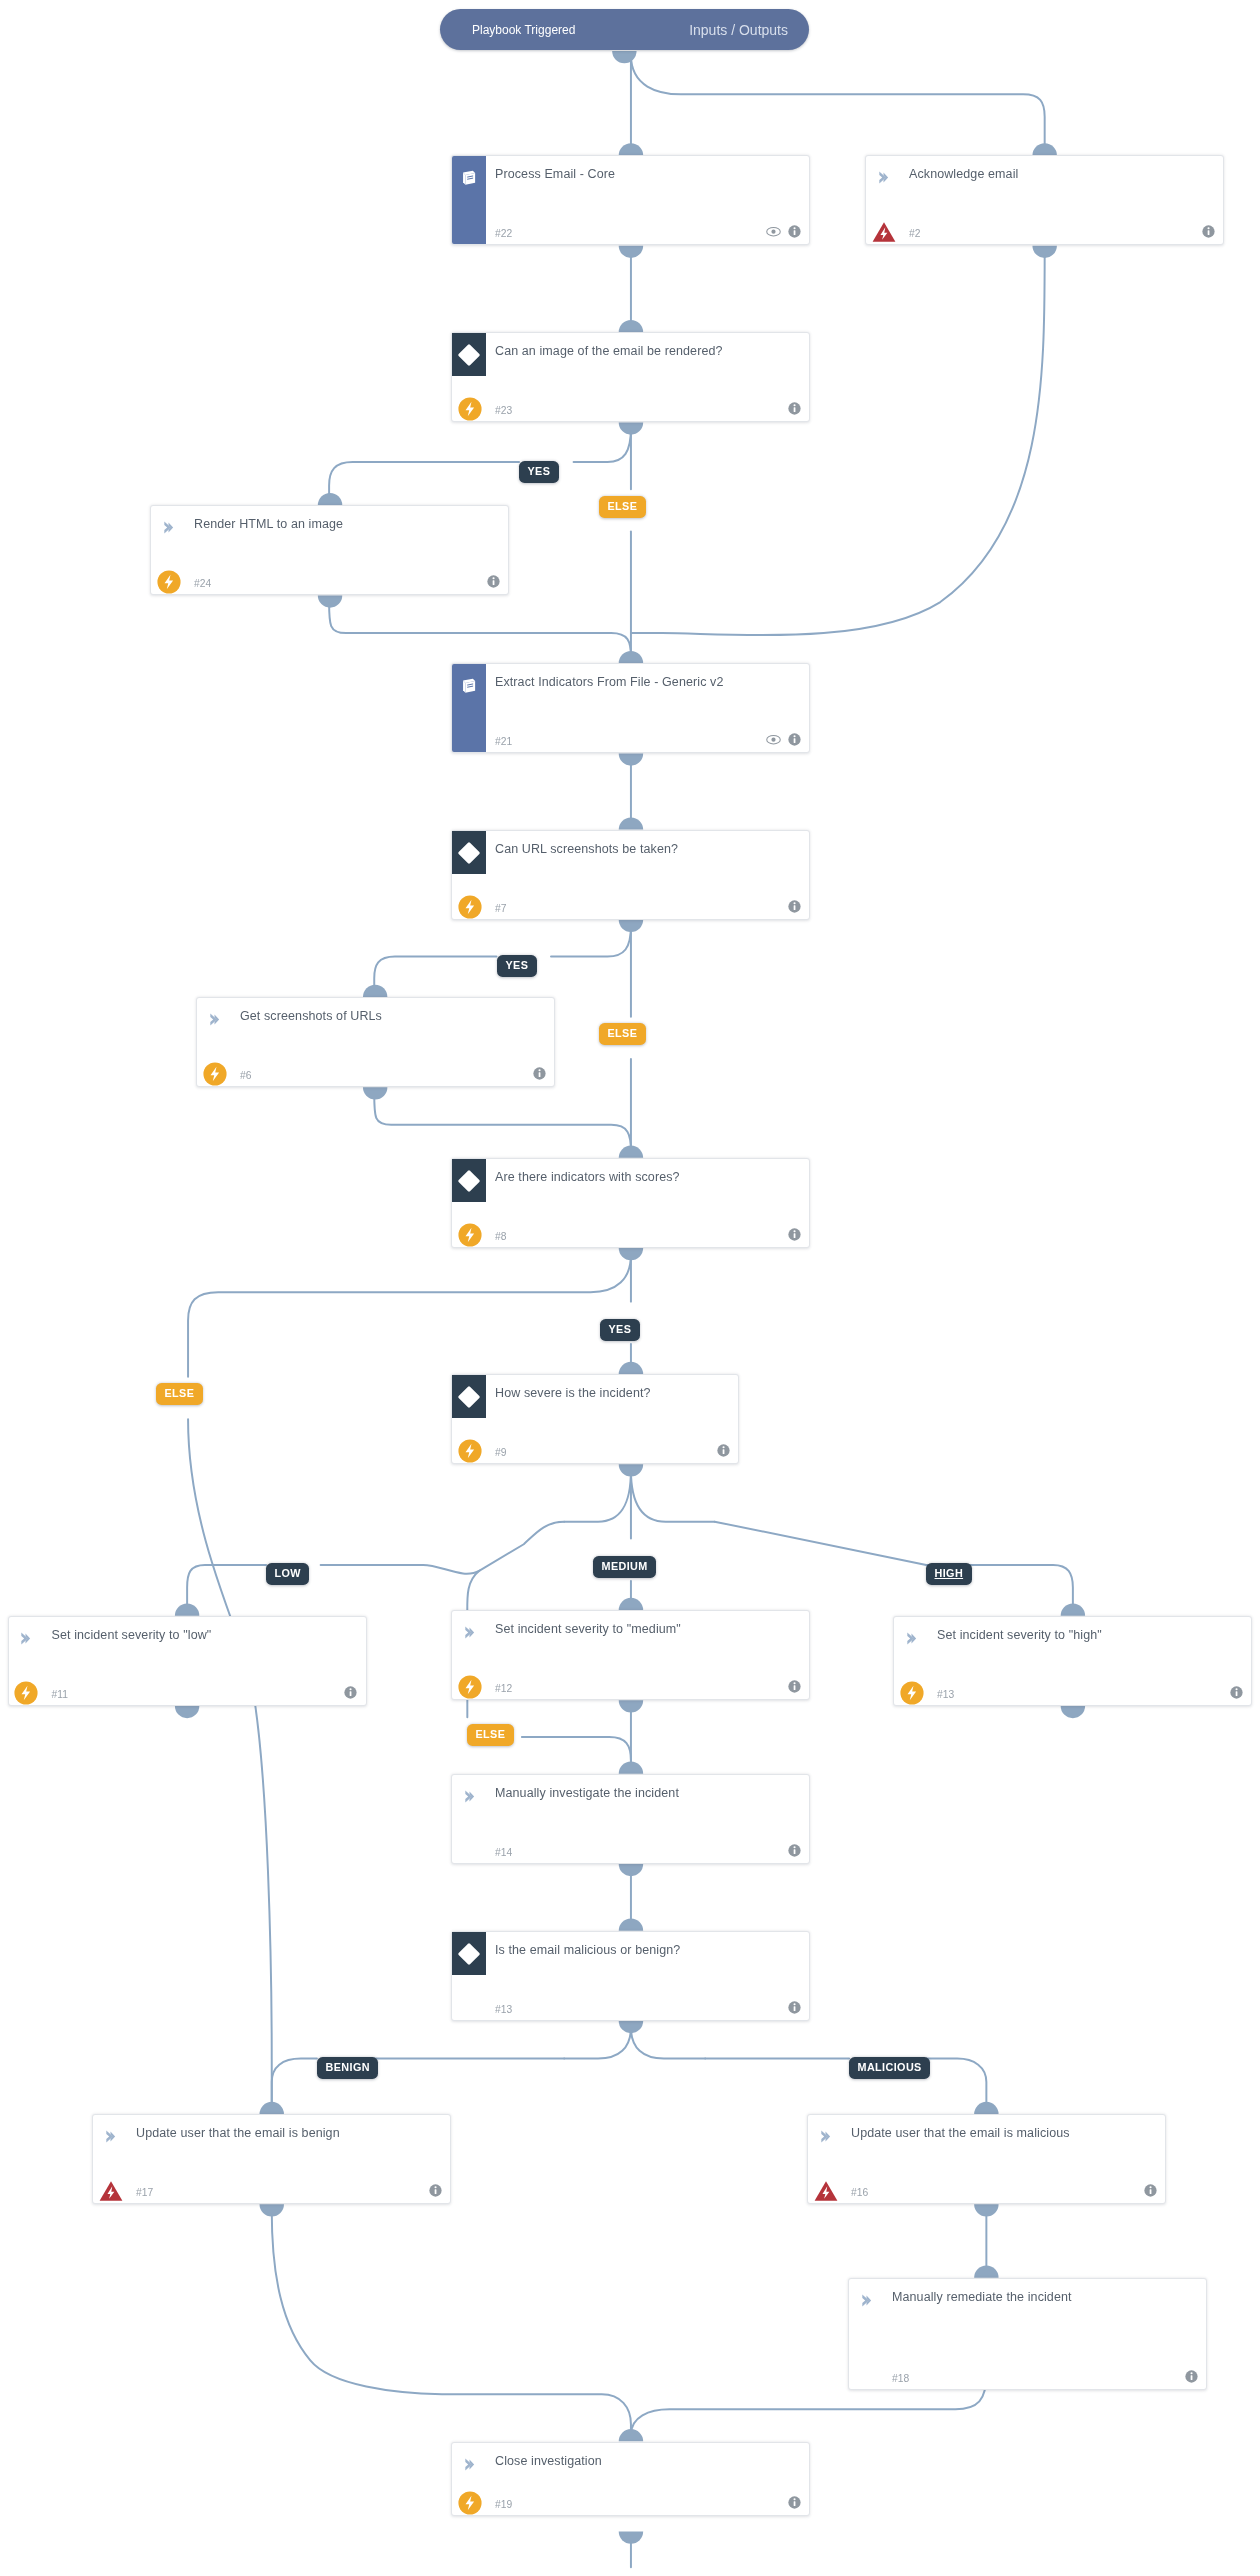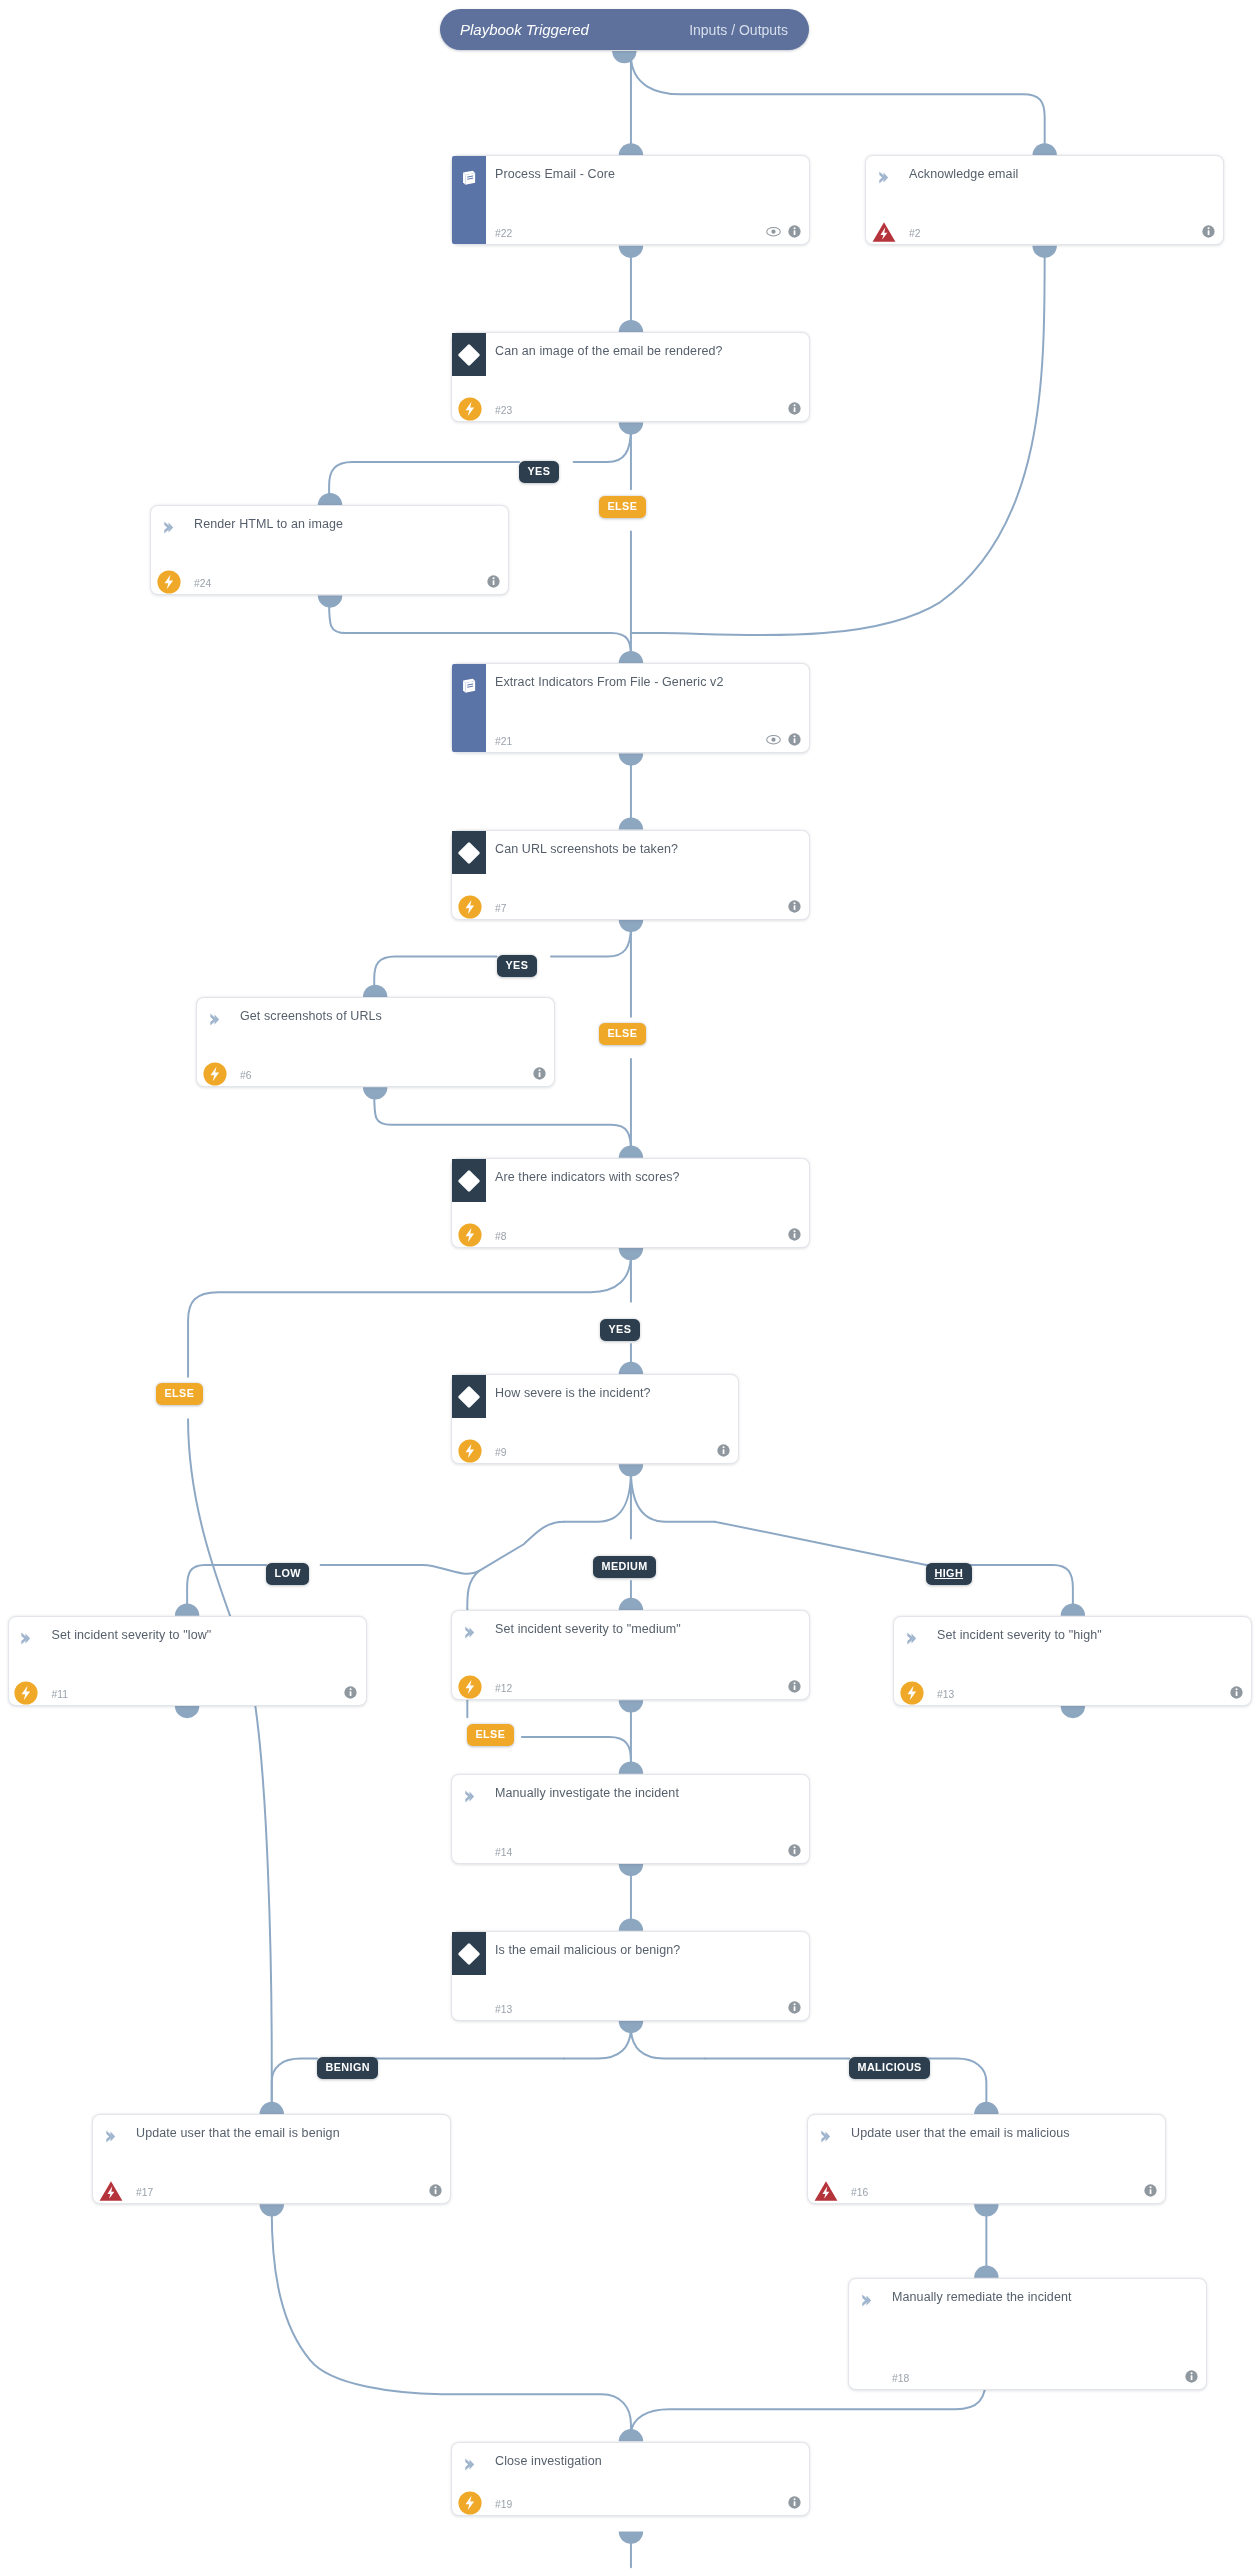--- a/index.html
+++ b/index.html
@@ -27,39 +27,38 @@
     display: flex;
     align-items: center;
     background: #5d719c;
     border-radius: 21px;
     height: 41px;
     box-shadow: 0 0.9px 2.8px rgba(40,50,70,.28);
     z-index: 5;
   }
   .start-pill .sp-title {
     color: #ffffff;
-    font-size: 15px;
-    padding-left: 20px;
+    font-size: 12px;
+    padding-left: 32px;
     white-space: nowrap;
-    font-style: italic;
   }
   .start-pill .sp-io {
     color: #d8dfec;
     font-size: 14px;
     margin-left: auto;
     padding-right: 21px;
     white-space: nowrap;
   }
 
   
   .node {
     position: absolute;
     background: #ffffff;
     border: 0.9px solid #e2e5e9;
-    border-radius: 8px;
+    border-radius: 3px;
     box-shadow: 0 0.9px 2.8px rgba(60,70,85,.16);
     z-index: 4;
     overflow: visible;
   }
   
   .node .strip {
     position: absolute;
     left: 0; top: 0;
     width: 34px; height: 100%;
     background: #5b74a8;

